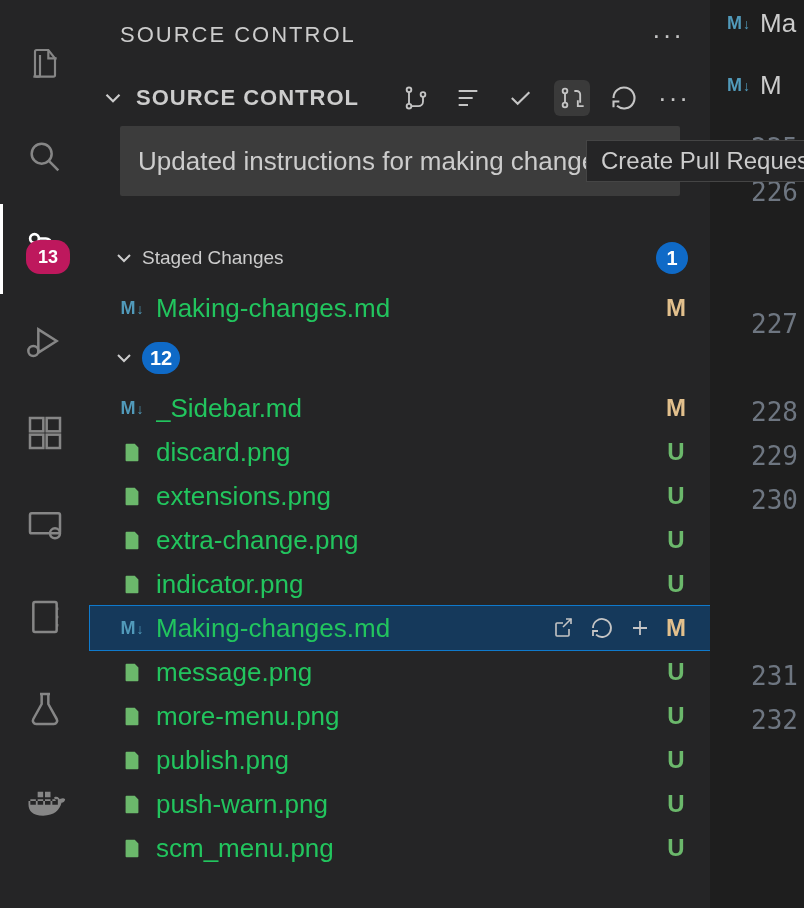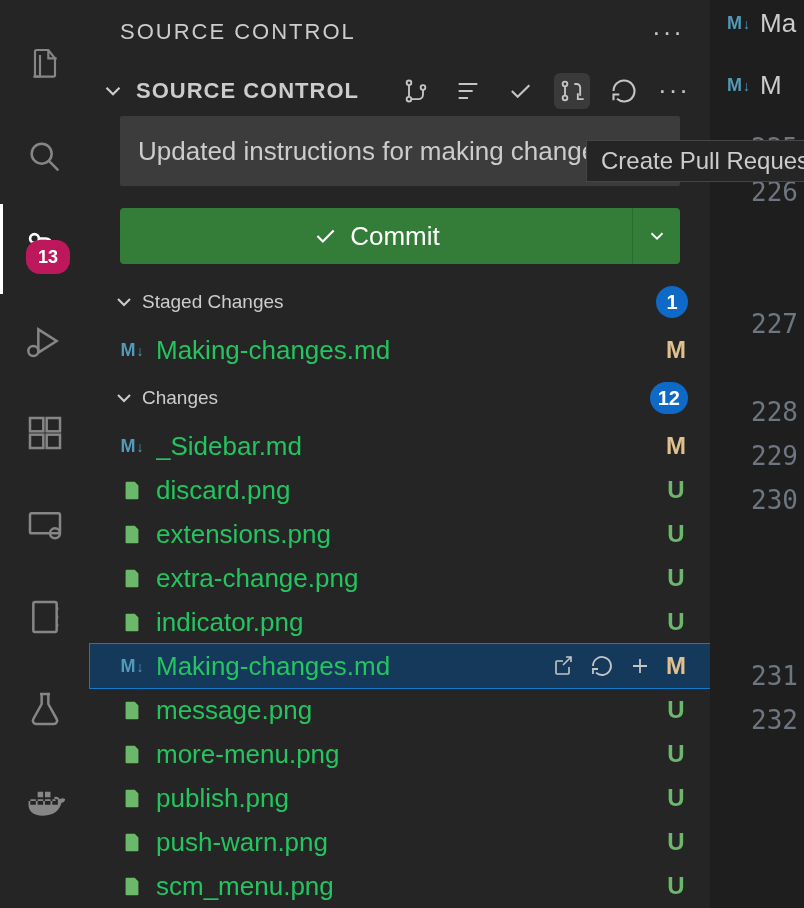--- a/index.html
+++ b/index.html
@@ -171,33 +171,20 @@
               <path d="M3 12a9 9 0 1 1 3 6.7"></path>
               <path d="M3 20v-5h5"></path>
             </svg>
         </span>
         <span class="dots">···</span>
       </div>
     </div>
 
     <div class="commit-area">
       <div class="commit-msg">Updated instructions for making changes</div>
-      <div class="commit-row">
-        <div class="commit-btn">
-          <svg width="26" height="26" viewBox="0 0 24 24" fill="none" stroke="currentColor" stroke-width="2">
-              <path d="m5 12 5 5L20 7"></path>
-            </svg>
-          <span>Commit</span>
-        </div>
-        <div class="commit-split">
-          <svg width="22" height="22" viewBox="0 0 24 24" fill="none" stroke="currentColor" stroke-width="2">
-              <path d="m6 9 6 6 6-6"></path>
-            </svg>
-        </div>
-      </div>
     </div>
 
     <div class="group-header" style="margin-top:12px">
       <span class="chevron">
         <svg width="24" height="24" viewBox="0 0 24 24" fill="none" stroke="currentColor" stroke-width="2">
             <path d="m6 9 6 6 6-6"></path>
           </svg>
       </span>
       <span class="group-label">Staged Changes</span>
       <span class="count">1</span>
@@ -209,21 +196,20 @@
           <span class="file-status status-M">M</span>
         </div>
       </div>
 
     <div class="group-header">
       <span class="chevron">
         <svg width="24" height="24" viewBox="0 0 24 24" fill="none" stroke="currentColor" stroke-width="2">
             <path d="m6 9 6 6 6-6"></path>
           </svg>
       </span>
-      <span class="group-label">Changes</span>
       <span class="count">12</span>
     </div>
     <div class="file-list" id="changes-list">
         <div class="file-row">
           <span class="file-icon md-icon">M<span class="arrow">↓</span></span>
           <span class="file-name">_Sidebar.md</span>
           <span class="file-status status-M">M</span>
         </div>
         <div class="file-row">
           <span class="file-icon img-icon">

